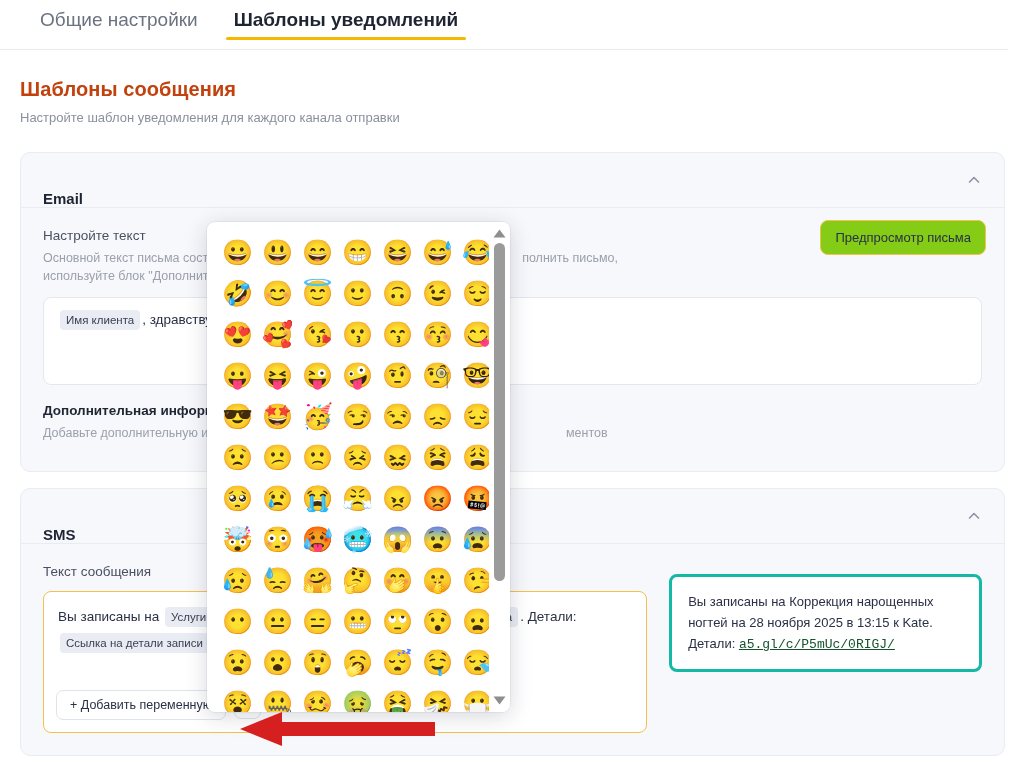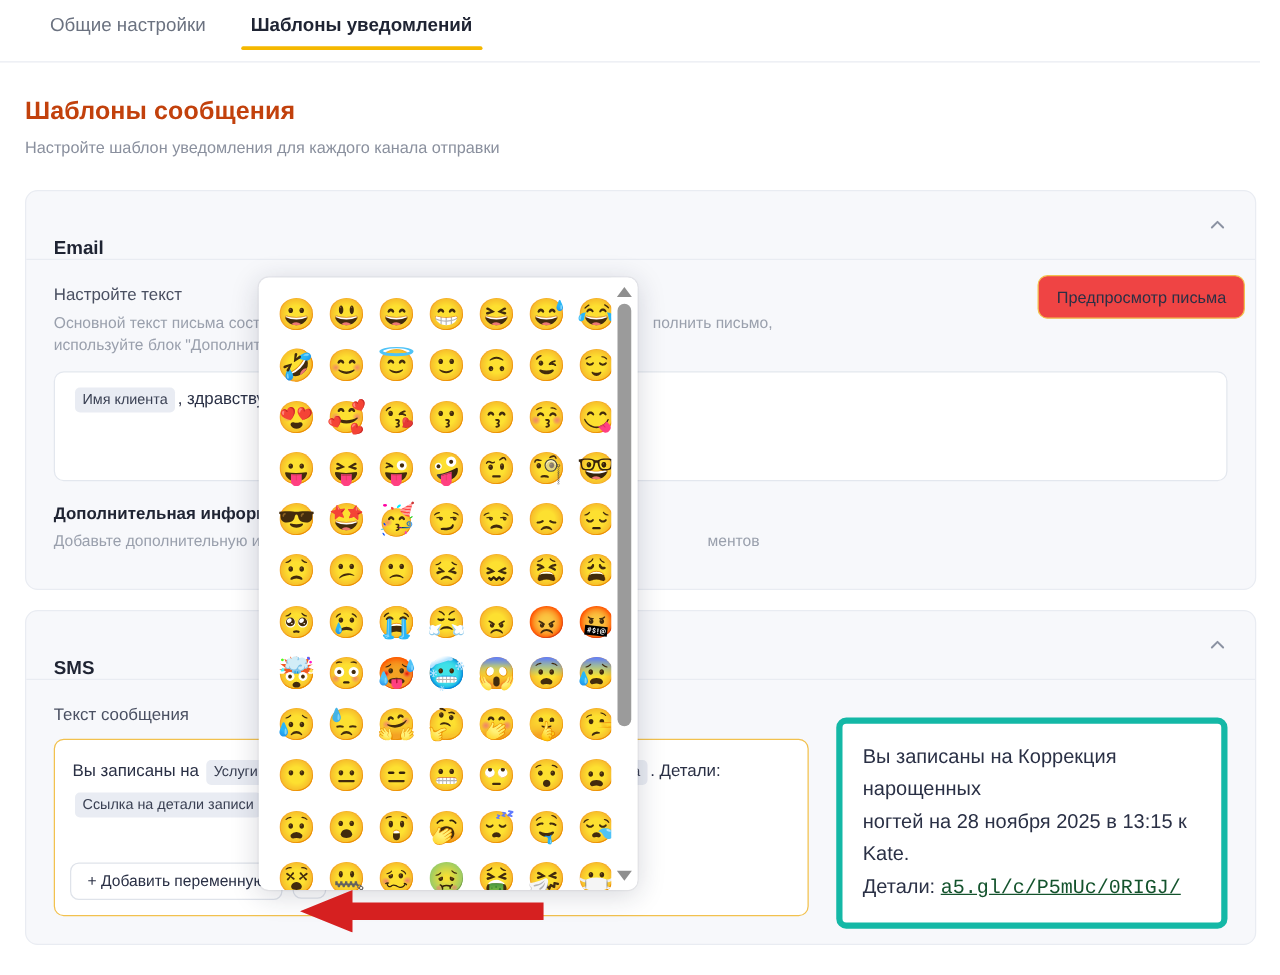--- a/index.html
+++ b/index.html
@@ -12,21 +12,21 @@
     overflow: hidden;
   }
 
   
   .tabbar {
     position: absolute; left: 0; top: 0; width: 1024px; height: 50px;
     display: flex; align-items: flex-start; padding-left: 22px;
   }
   .tab {
     position: relative; height: 40px; display: flex; align-items: center;
-    padding: 0 18px; font-size: 15px; color: #6b7280; cursor: pointer;
+    padding: 0 18px; font-size: 19px; color: #6b7280; cursor: pointer;
     white-space: nowrap;
   }
   .tab.active { color: #1f2433; font-weight: bold; }
   .tab.active::after {
     content: ""; position: absolute; left: 10px; right: 10px; bottom: 0;
     height: 3px; background: #f5b800; border-radius: 2px;
   }
   .tabline {
     position: absolute; left: 0; top: 49px; width: 1008px; height: 1px;
     background: #e9ecf2;
@@ -68,22 +68,22 @@
   }
 
   .chip {
     display: inline-block; background: #e9ecf3; color: #3a4considered;
     color: #3a4053; border-radius: 4px; padding: 2px 6px;
     font-size: 11.5px; line-height: 1.4; margin: 0 2px;
     white-space: nowrap; vertical-align: baseline;
   }
 
   .preview-btn {
-    position: absolute; right: 8px; top: 12px;
-    border: 1.5px solid #f2c14e; background: #ef4444; color: #2a3045;
+    position: absolute; right: 18px; top: 12px;
+    border: 1.5px solid #f2c14e; background: #84cc16; color: #2a3045;
     border-radius: 8px; padding: 9px 14px; font-size: 13px; cursor: pointer;
     white-space: nowrap;
     text-align: center;
   }
 
   
   .sms-cols { display: flex; gap: 22px; }
   .sms-left  { width: 618px; }
   .sms-right { width: 320px; }
 
@@ -100,22 +100,22 @@
     border: 1px solid #dfe3ea; background: #fff; border-radius: 7px;
     padding: 7px 13px; font-size: 12.5px; color: #2a3045; cursor: pointer; white-space: nowrap;
   }
   .btn-emoji {
     width: 27px; height: 27px; border: 1px solid #dfe3ea; background: #fff;
     border-radius: 7px; display: flex; align-items: center; justify-content: center;
     font-size: 14px; color: #5c6375; cursor: pointer;
   }
   .preview-note { font-size: 12.5px; color: #8a909e; }
   .preview-box {
-    margin-top: 10px; background: #fff; border: 5px solid #14b8a6; border-radius: 8px;
-    padding: 14px 16px; font-size: 16px; line-height: 1.62; color: #2a3045;
+    margin-top: 10px; background: #fff; border: 3px solid #14b8a6; border-radius: 8px;
+    padding: 14px 16px; font-size: 13px; line-height: 1.62; color: #2a3045;
   }
   .preview-box a { color: #14532d; font-family: Liberation Mono, monospace; }
 
   
   .picker {
     position: absolute; left: 207px; top: 222px; width: 303px; height: 490px;
     background: #ffffff; border-radius: 8px;
     box-shadow: 0 4px 22px rgba(30,36,60,.18), 0 0 0 1px rgba(30,36,60,.05);
     overflow: hidden; z-index: 40;
   }

